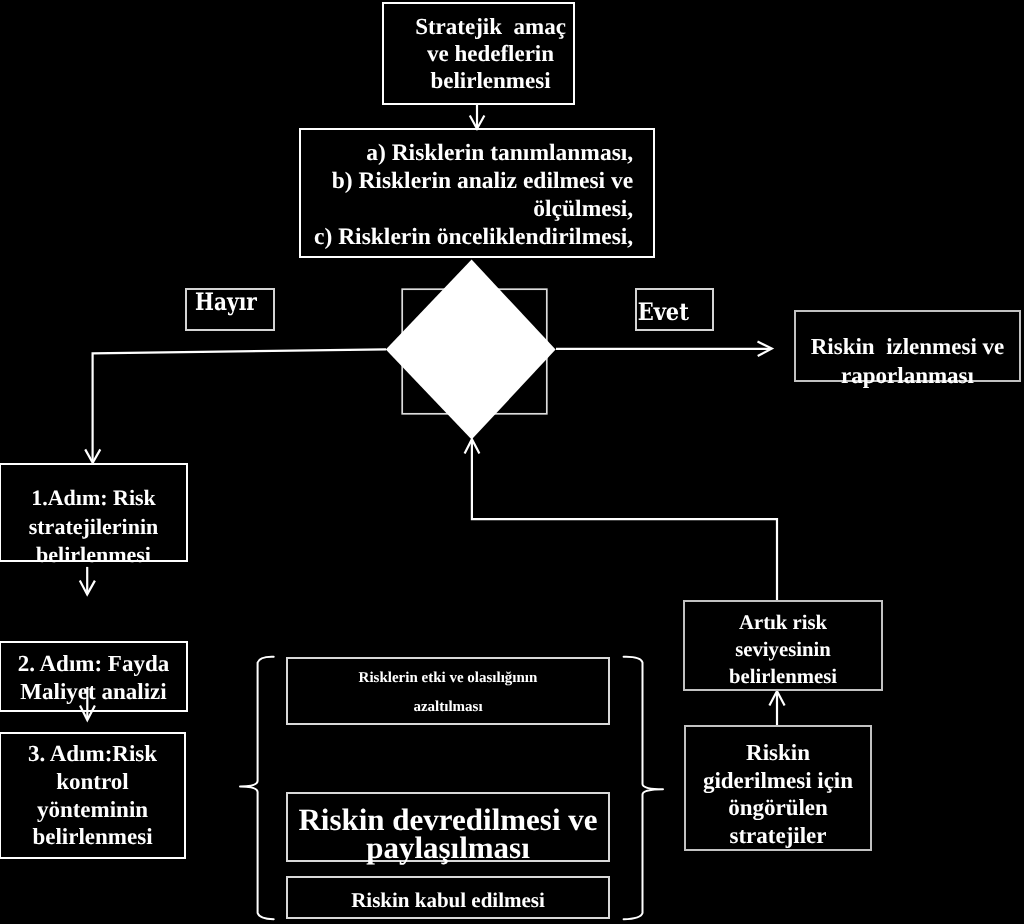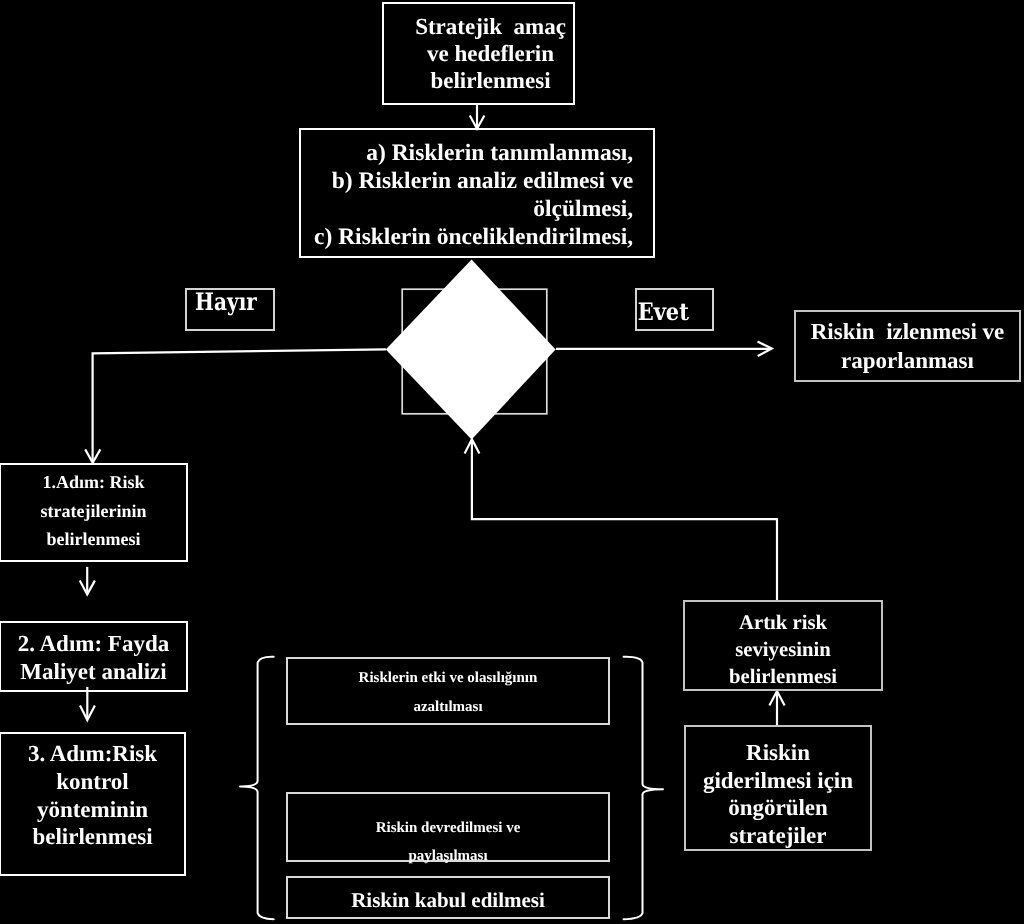--- a/index.html
+++ b/index.html
@@ -67,50 +67,50 @@
   </div>
 
   <div class="lbl" data-name="label-no" style="left:185px;top:288px;width:90px;height:42.5px;font-size:24px;line-height:24px;padding-right:9px;">
     <span data-name="label-no-text">Hayır</span>
   </div>
 
   <div class="lbl" data-name="label-yes" style="left:635px;top:288px;width:79px;height:42.5px;font-size:24px;line-height:24px;padding-right:22px;padding-top:10px;">
     <span data-name="label-yes-text">Evet</span>
   </div>
 
-  <div class="box" data-name="node-monitor" style="left:794px;top:310px;width:227px;height:72px;font-size:23px;line-height:29px;align-items:flex-start;padding-top:5px;border-width:2px;border-color:#c2c2c2;">
+  <div class="box" data-name="node-monitor" style="left:794px;top:310px;width:227px;height:72px;font-size:23px;line-height:29px;align-items:flex-start;padding-top:20px;border-width:2px;border-color:#c2c2c2;">
     <span data-name="node-monitor-text">Riskin  izlenmesi ve
 raporlanması</span>
   </div>
 
-  <div class="box" data-name="node-step1" style="left:-1px;top:463px;width:189px;height:99px;font-size:18px;line-height:28.5px;align-items:flex-start;padding-top:3px;">
+  <div class="box" data-name="node-step1" style="left:-1px;top:463px;width:189px;height:99px;font-size:22px;line-height:28.5px;align-items:flex-start;padding-top:19px;">
     <span data-name="node-step1-text">1.Adım: Risk
 stratejilerinin
 belirlenmesi</span>
   </div>
 
-  <div class="box" data-name="node-step2" style="left:-1px;top:621px;width:189px;height:71px;font-size:23px;line-height:28.1px;align-items:flex-start;padding-top:6.8px;">
+  <div class="box" data-name="node-step2" style="left:-1px;top:641px;width:189px;height:71px;font-size:23px;line-height:28.1px;align-items:flex-start;padding-top:6.8px;">
     <span data-name="node-step2-text">2. Adım: Fayda
 Maliyet analizi</span>
   </div>
 
-  <div class="box" data-name="node-step3" style="left:-1px;top:732px;width:187px;height:144px;font-size:23px;line-height:27.7px;align-items:flex-start;padding-top:6.3px;">
+  <div class="box" data-name="node-step3" style="left:-1px;top:732px;width:187px;height:127px;font-size:23px;line-height:27.7px;align-items:flex-start;padding-top:6.3px;">
     <span data-name="node-step3-text">3. Adım:Risk
 kontrol
 yönteminin
 belirlenmesi</span>
   </div>
 
   <div class="box" data-name="node-option-reduce" style="left:286px;top:657px;width:324px;height:68px;font-size:15px;line-height:28.7px;align-items:flex-start;padding-top:5px;border-color:#d9d9d9;">
     <span data-name="node-option-reduce-text">Risklerin etki ve olasılığının
 azaltılması</span>
   </div>
 
 
-  <div class="box" data-name="node-option-transfer" style="left:286px;top:792px;width:324px;height:70px;font-size:15px;line-height:28.1px;align-items:flex-start;padding-top:20px;border-color:#d9d9d9;">
+  <div class="box" data-name="node-option-transfer" style="left:286px;top:792px;width:324px;height:70px;font-size:31px;line-height:28.1px;align-items:flex-start;padding-top:12px;border-color:#d9d9d9;">
     <span data-name="node-option-transfer-text">Riskin devredilmesi ve
 paylaşılması</span>
   </div>
 
   <div class="box" data-name="node-option-accept" style="left:286px;top:876px;width:324px;height:43px;font-size:21px;line-height:28px;align-items:flex-start;padding-top:7.5px;border-color:#d9d9d9;">
     <span data-name="node-option-accept-text">Riskin kabul edilmesi</span>
   </div>
 
   <div class="box" data-name="node-residual-risk" style="left:683px;top:600px;width:200px;height:91px;font-size:20.7px;line-height:26.9px;align-items:flex-start;padding-top:8.2px;border-width:2px;border-color:#c2c2c2;">
     <span data-name="node-residual-risk-text">Artık risk

